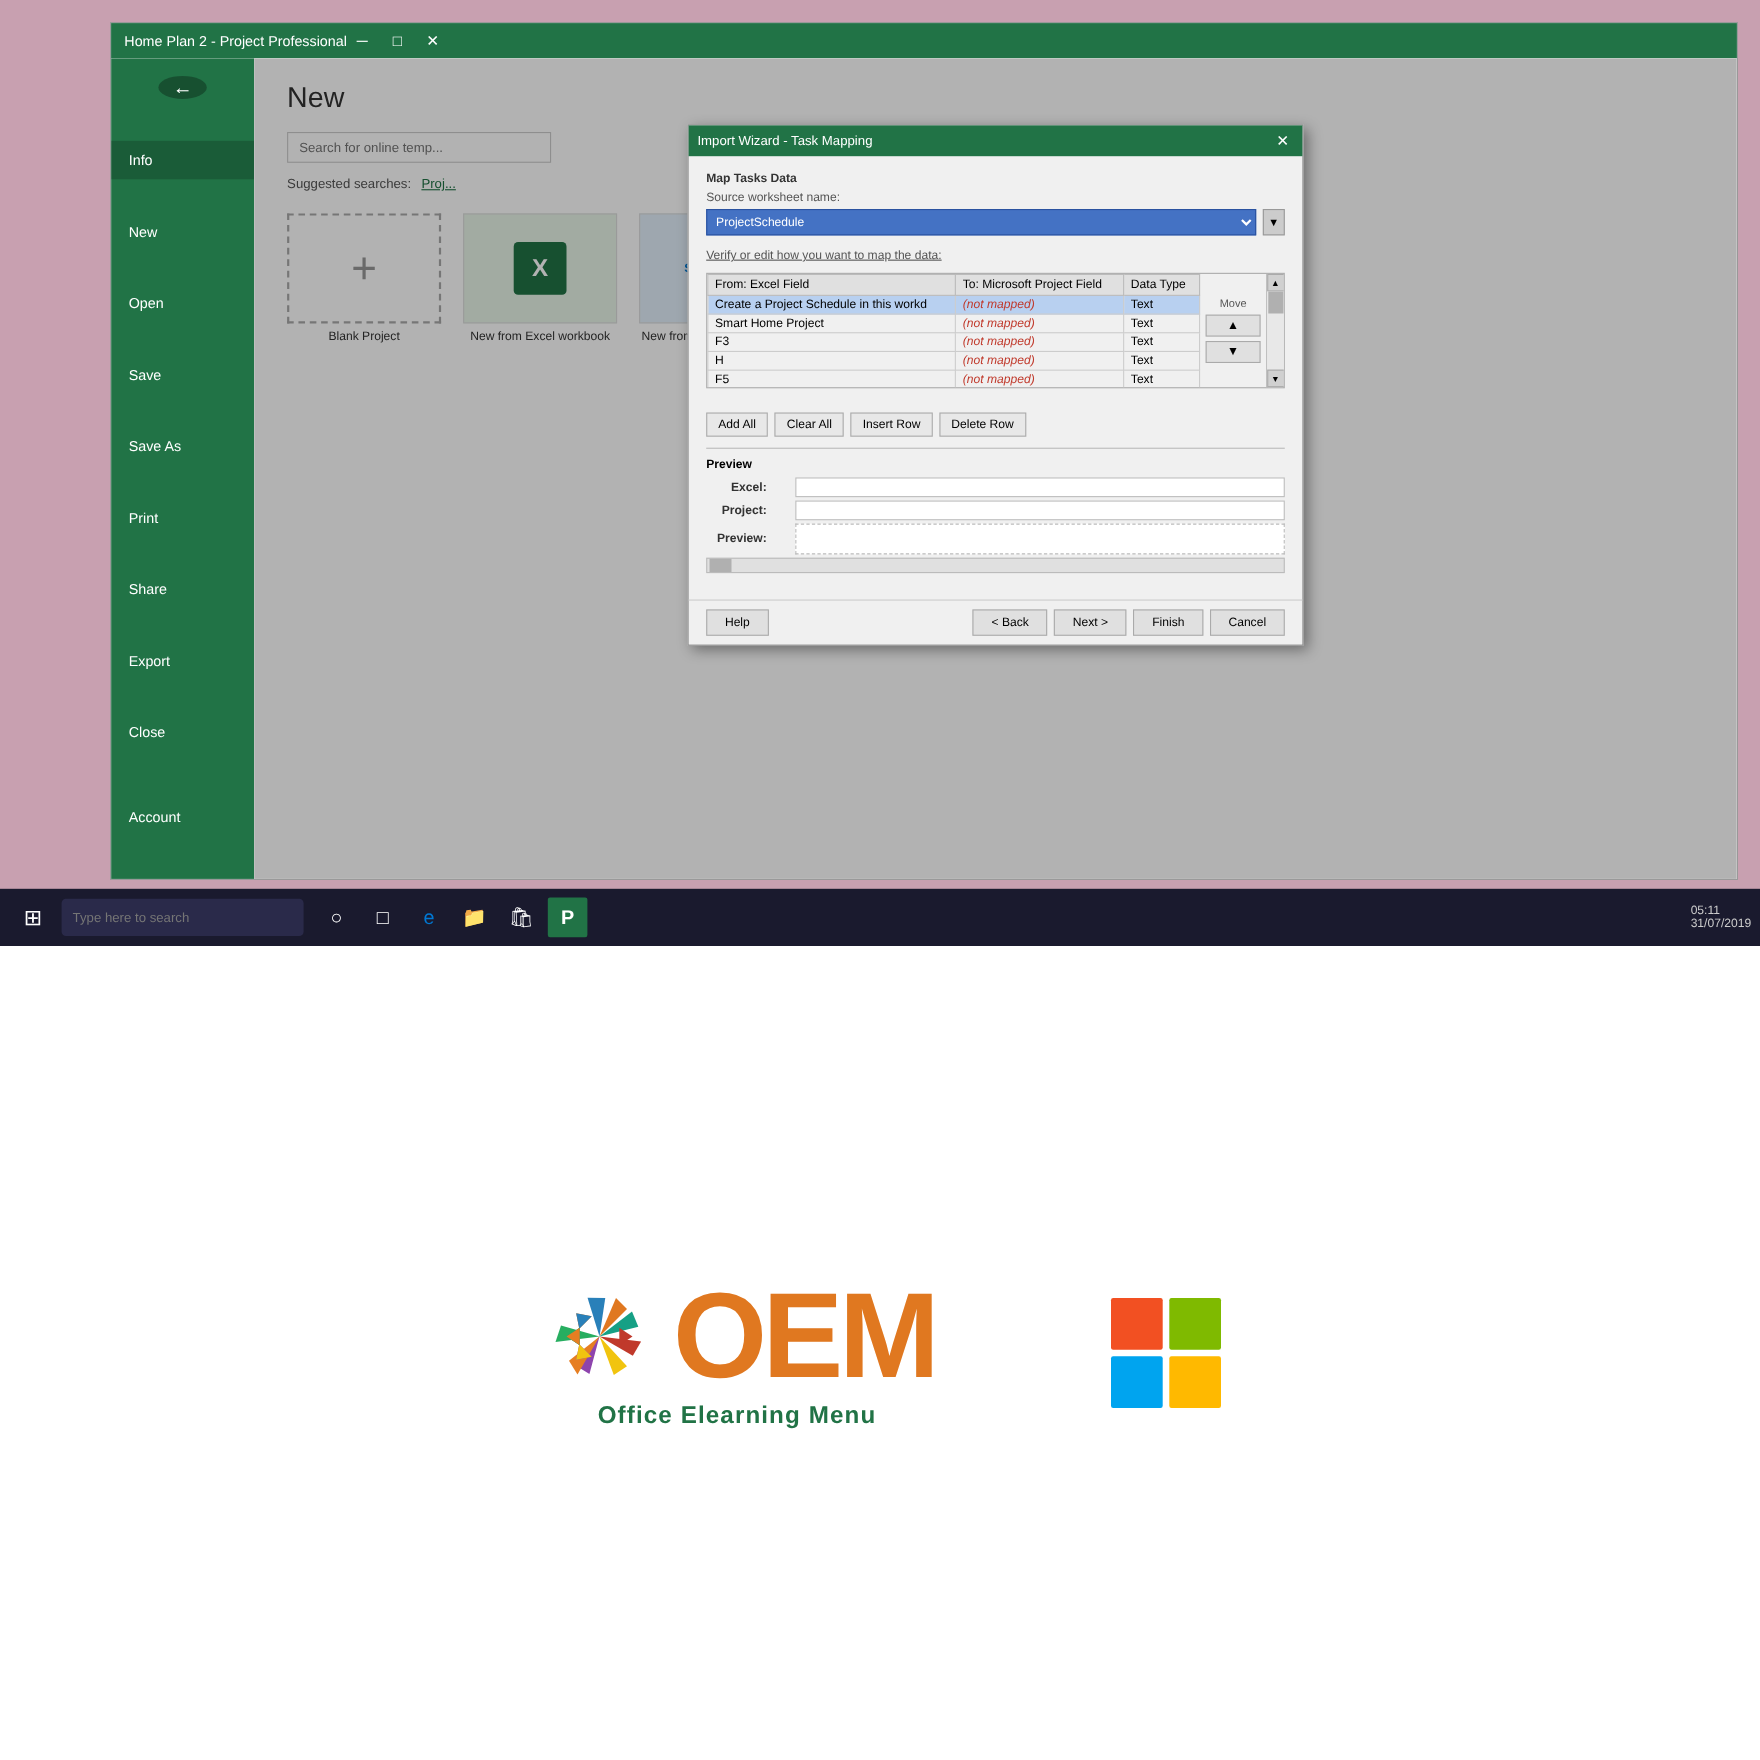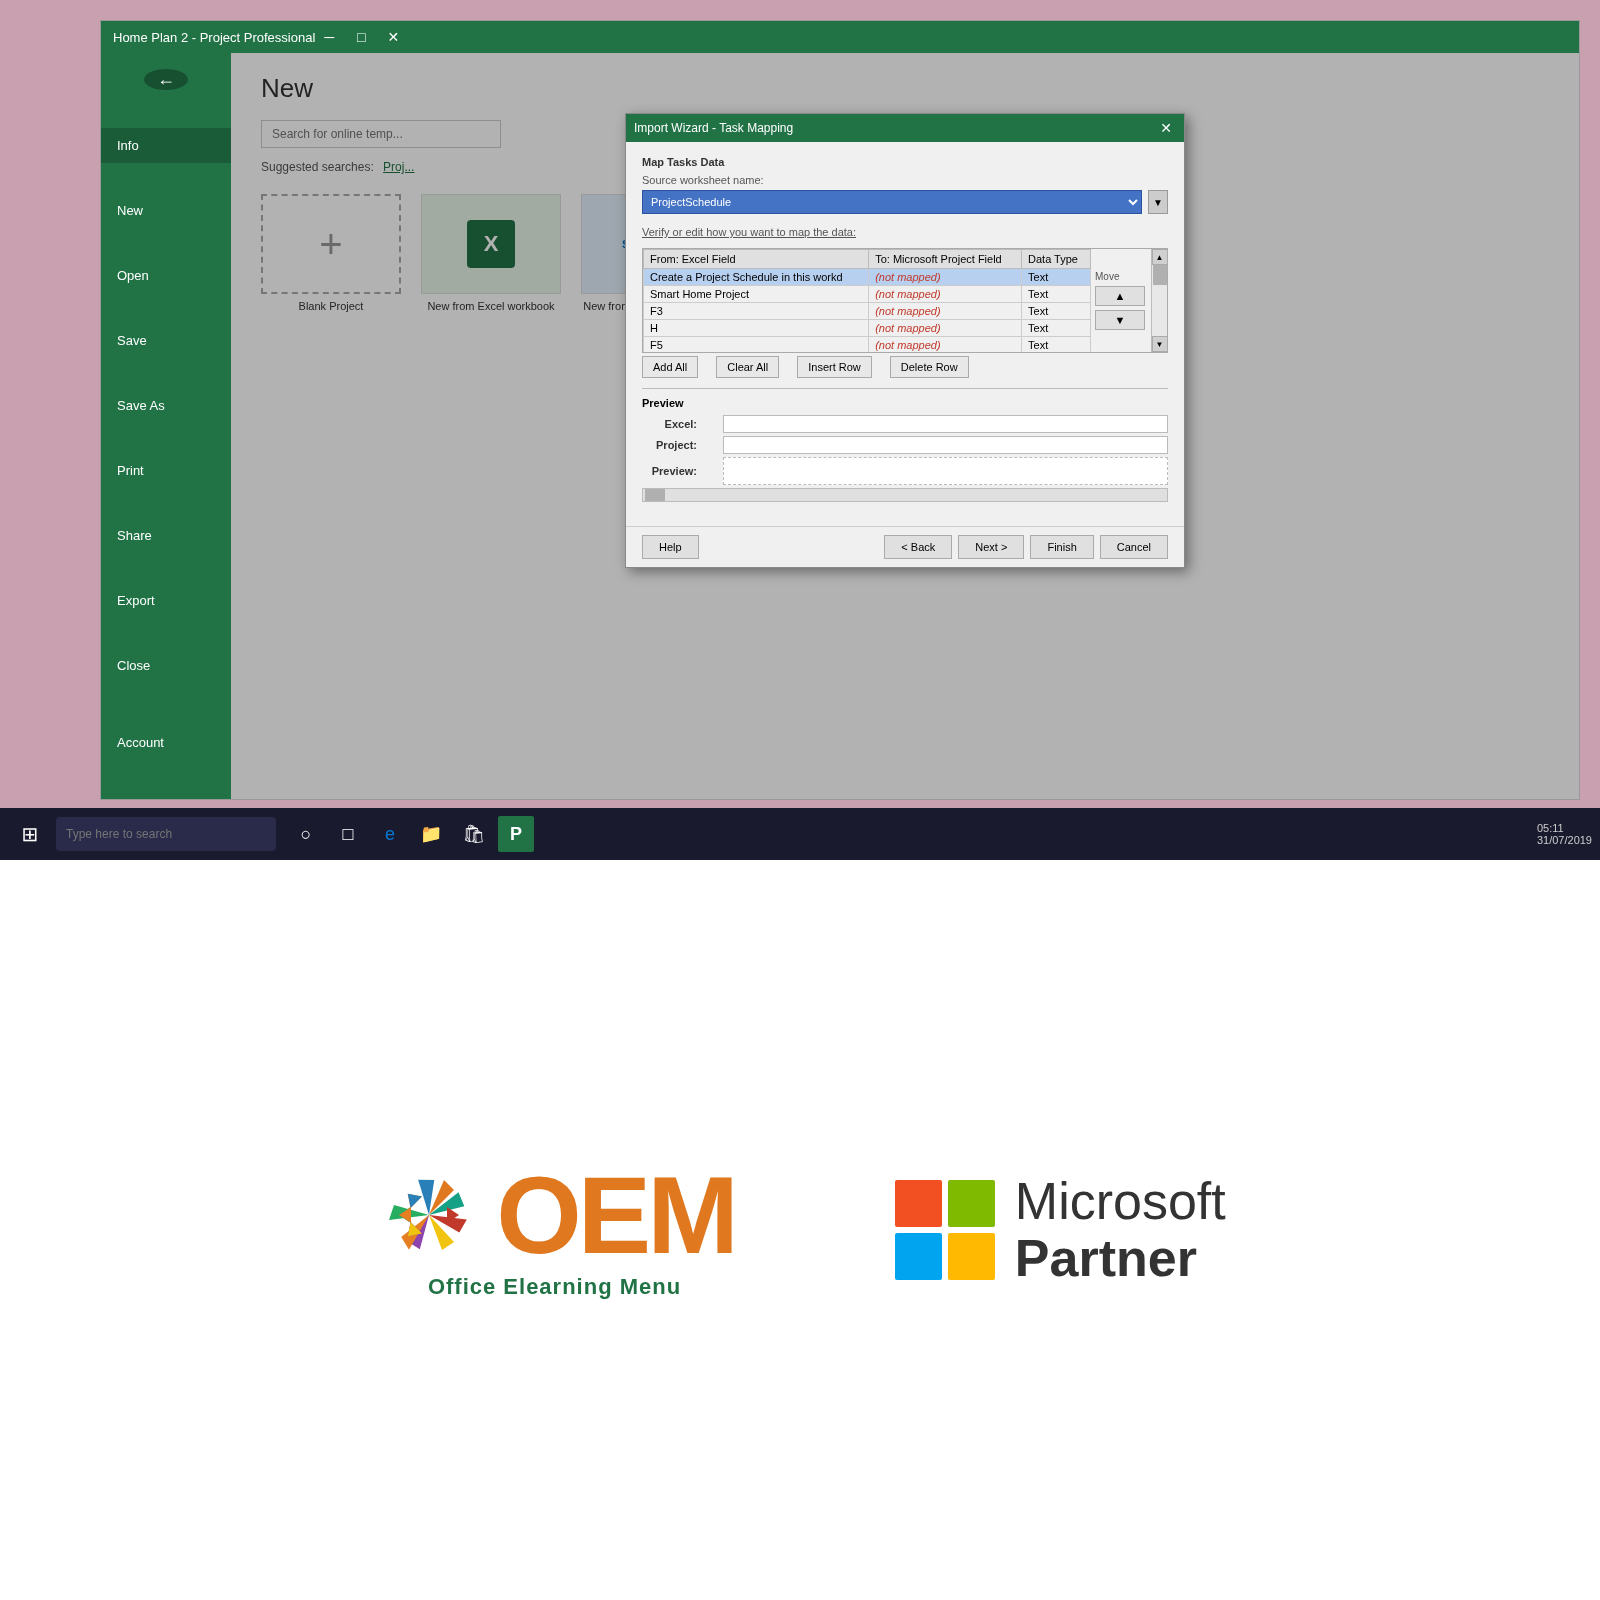--- a/index.html
+++ b/index.html
@@ -357,39 +357,39 @@
       width: 14px; height: 20px;
       background: #b0b0b0;
       margin: 0 1px;
     }
 
     
     .move-area {
       width: 60px;
       display: flex;
       flex-direction: column;
-      align-items: flex-start;
+      align-items: center;
       justify-content: center;
       gap: 4px;
       padding: 4px;
     }
     .move-btn {
       width: 50px;
       padding: 3px;
       font-size: 11px;
       background: #e0e0e0;
       border: 1px solid #aaa;
       cursor: pointer;
       text-align: center;
     }
 
     .action-btns-row {
       display: flex;
-      gap: 18px;
-      margin-top: 3px;
+      gap: 6px;
+      margin-top: 22px;
       margin-bottom: 10px;
     }
     .action-btn {
       padding: 4px 10px;
       font-size: 11px;
       background: #e8e8e8;
       border: 1px solid #aaa;
       cursor: pointer;
     }
 
@@ -841,19 +841,15 @@
     <div class="oem-subtitle">Office Elearning Menu</div>
   </div>
 
   <div class="ms-partner">
     <div class="ms-grid">
       <div class="ms-cell-red"></div>
       <div class="ms-cell-green"></div>
       <div class="ms-cell-blue"></div>
       <div class="ms-cell-yellow"></div>
     </div>
-    <div class="ms-text-block">
-      <span class="ms-name">Microsoft</span>
-      <span class="ms-partner-text">Partner</span>
-    </div>
   </div>
 
 </div>
 
 </body></html>

